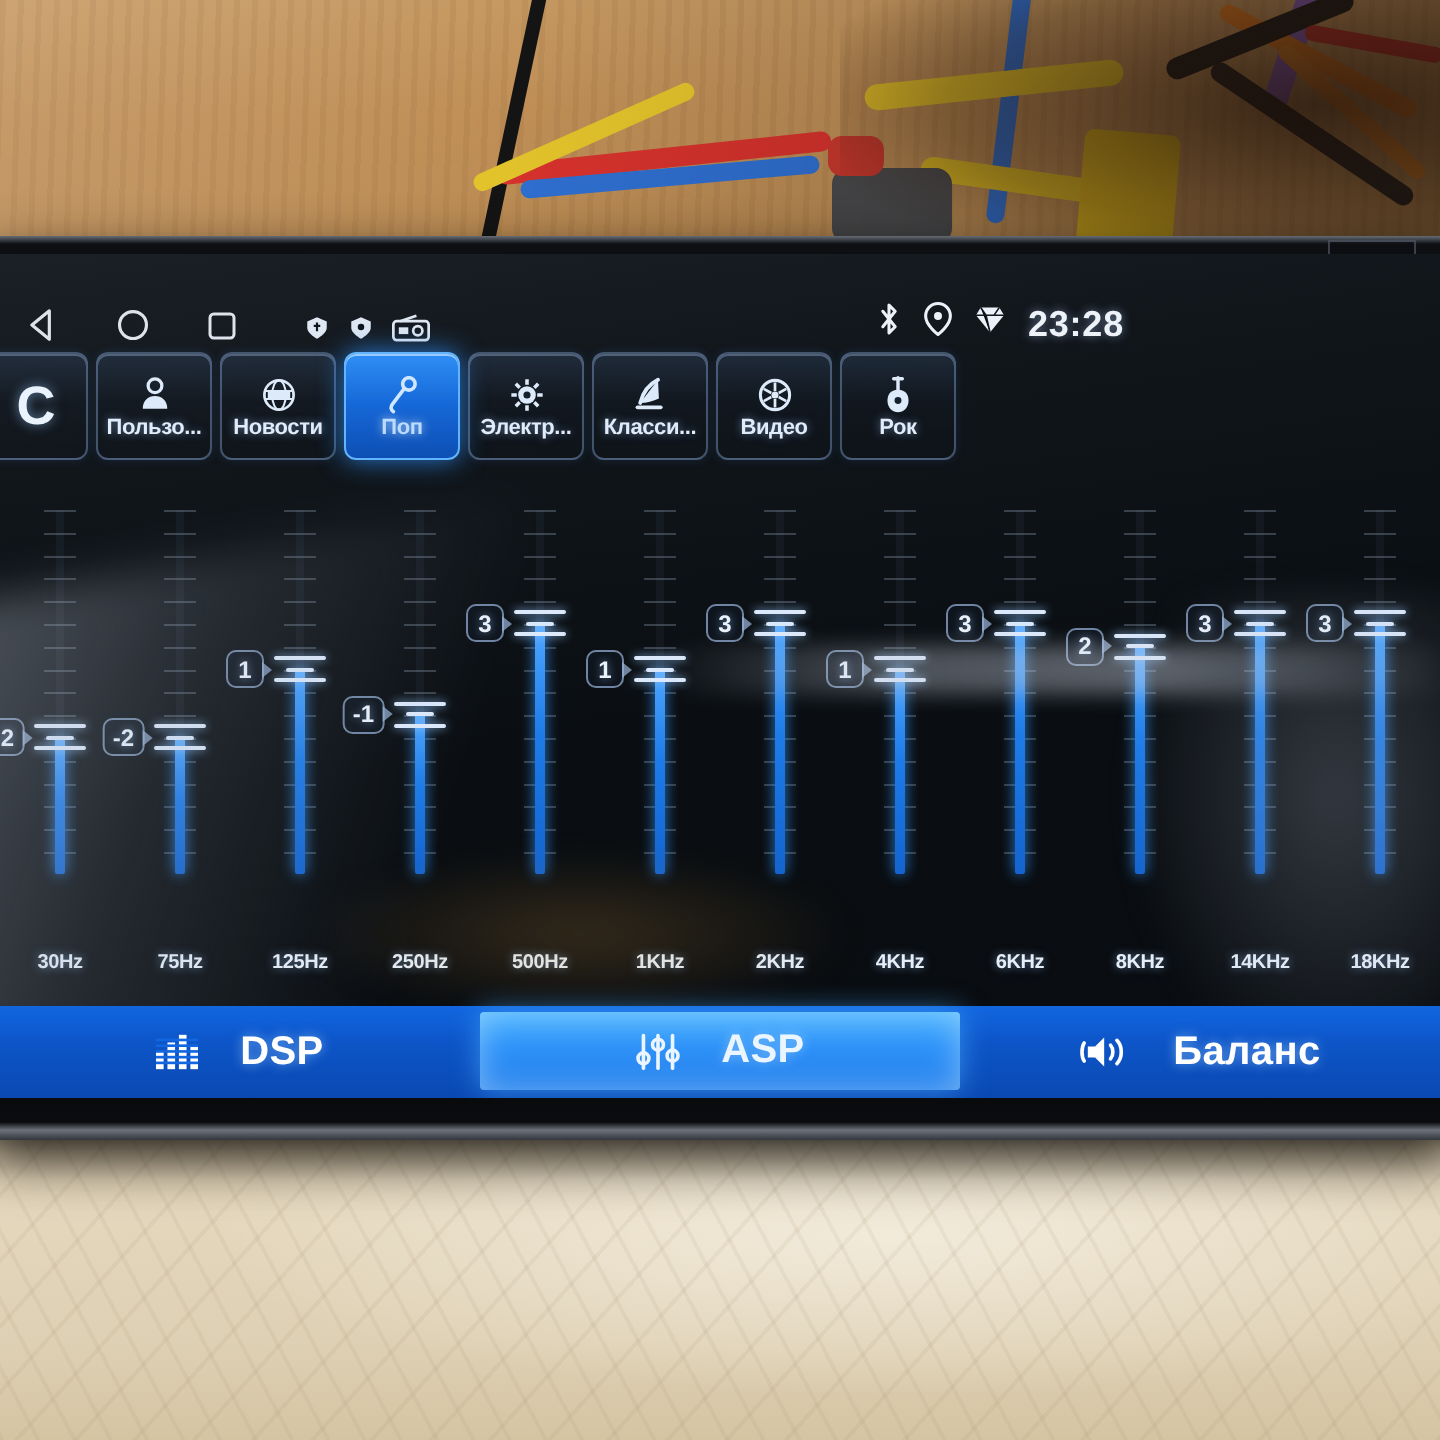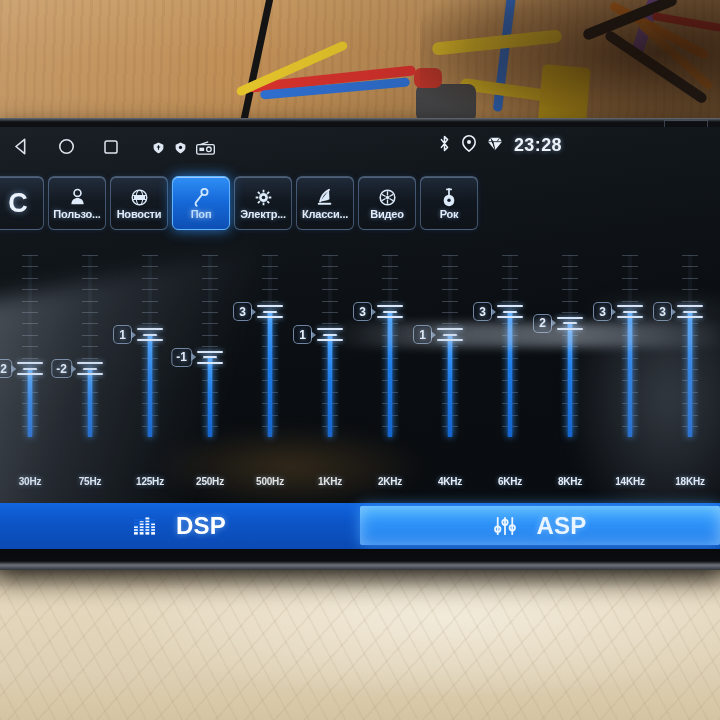--- a/index.html
+++ b/index.html
@@ -86,21 +86,21 @@
     background:radial-gradient(ellipse at 60% 40%, rgba(170,182,200,.26) 0%, rgba(0,0,0,0) 70%);
     filter:blur(8px);pointer-events:none;
   }
   .glare-warm{
     position:absolute;left:150px;top:300px;width:280px;height:80px;
     background:radial-gradient(ellipse at 50% 50%, rgba(210,150,60,.22) 0%, rgba(0,0,0,0) 70%);
     filter:blur(9px);pointer-events:none;
   }
 
   
-  #statusbar{position:absolute;left:0;top:0;width:584px;height:46px;}
+  #statusbar{position:absolute;left:0;top:16px;width:584px;height:46px;}
   .navbtns{position:absolute;left:12px;top:10px;display:flex;align-items:center;gap:26px;}
   .navico{display:block;opacity:.95;}
   .sysicons{position:absolute;left:152px;top:14px;display:flex;align-items:center;gap:9px;}
   .statusright{
     position:absolute;right:22px;top:8px;display:flex;align-items:center;gap:11px;
     color:#e9eef5;
   }
   .clock{font-size:18px;font-weight:bold;letter-spacing:.4px;color:#eef3f9;
          text-shadow:0 0 5px rgba(180,210,255,.5);}
 
@@ -198,21 +198,21 @@
   }
 
   
   #tabbar{
     position:absolute;left:0;bottom:0;width:720px;height:46px;
     background:linear-gradient(180deg,#1266e0 0%,#0d55c8 40%,#0a49b2 100%);
     display:flex;align-items:stretch;
   }
   .tab{
     flex:1 1 0;display:flex;align-items:center;justify-content:center;gap:21px;
-    color:#ffffff;font-size:24px;font-weight:bold;letter-spacing:.2px;
+    color:#ffffff;font-size:20px;font-weight:bold;letter-spacing:.2px;
     text-shadow:0 0 6px rgba(160,210,255,.6);
   }
   .tab.active{
     background:linear-gradient(180deg,#49b2ff 0%,#2f93f8 45%,#1f7cec 100%);
     box-shadow:inset 0 0 16px rgba(190,230,255,.55), 0 0 14px rgba(70,170,255,.7);
     color:#eaf5ff;
     margin:3px 0 4px;
     border-radius:2px;
   }
   .tab .ticon{display:flex;align-items:center;}
@@ -623,18 +623,29 @@
                 <path d="M20 2 V20"></path>
             </g>
             <circle cx="4" cy="14.5" r="3" fill="none" stroke="#eaf5ff" stroke-width="2"></circle>
             <circle cx="12" cy="7" r="3" fill="none" stroke="#eaf5ff" stroke-width="2"></circle>
             <circle cx="20" cy="13" r="3" fill="none" stroke="#eaf5ff" stroke-width="2"></circle>
           </svg>
         </span>
         <span>ASP</span>
       </div>
 
+      <div class="tab">
+        <span class="ticon">
+          <svg width="26" height="20" viewBox="0 0 28 22">
+            <path d="M13 3 L8 8 H4 V14 H8 L13 19 Z" fill="#ffffff"></path>
+            <path d="M16.5 7.2 C18.2 9.2 18.2 12.8 16.5 14.8" fill="none" stroke="#ffffff" stroke-width="2" stroke-linecap="round"></path>
+            <path d="M20 4.6 C23.2 8 23.2 14 20 17.4" fill="none" stroke="#ffffff" stroke-width="2" stroke-linecap="round"></path>
+            <path d="M2 6 C.4 8.4 .4 13.6 2 16" fill="none" stroke="#ffffff" stroke-width="2" stroke-linecap="round"></path>
+          </svg>
+        </span>
+        <span>Баланс</span>
+      </div>
     </div>
 
   </div>
 
   <div class="bezel-bottom-hl"></div>
 </div>
 
 </body></html>

